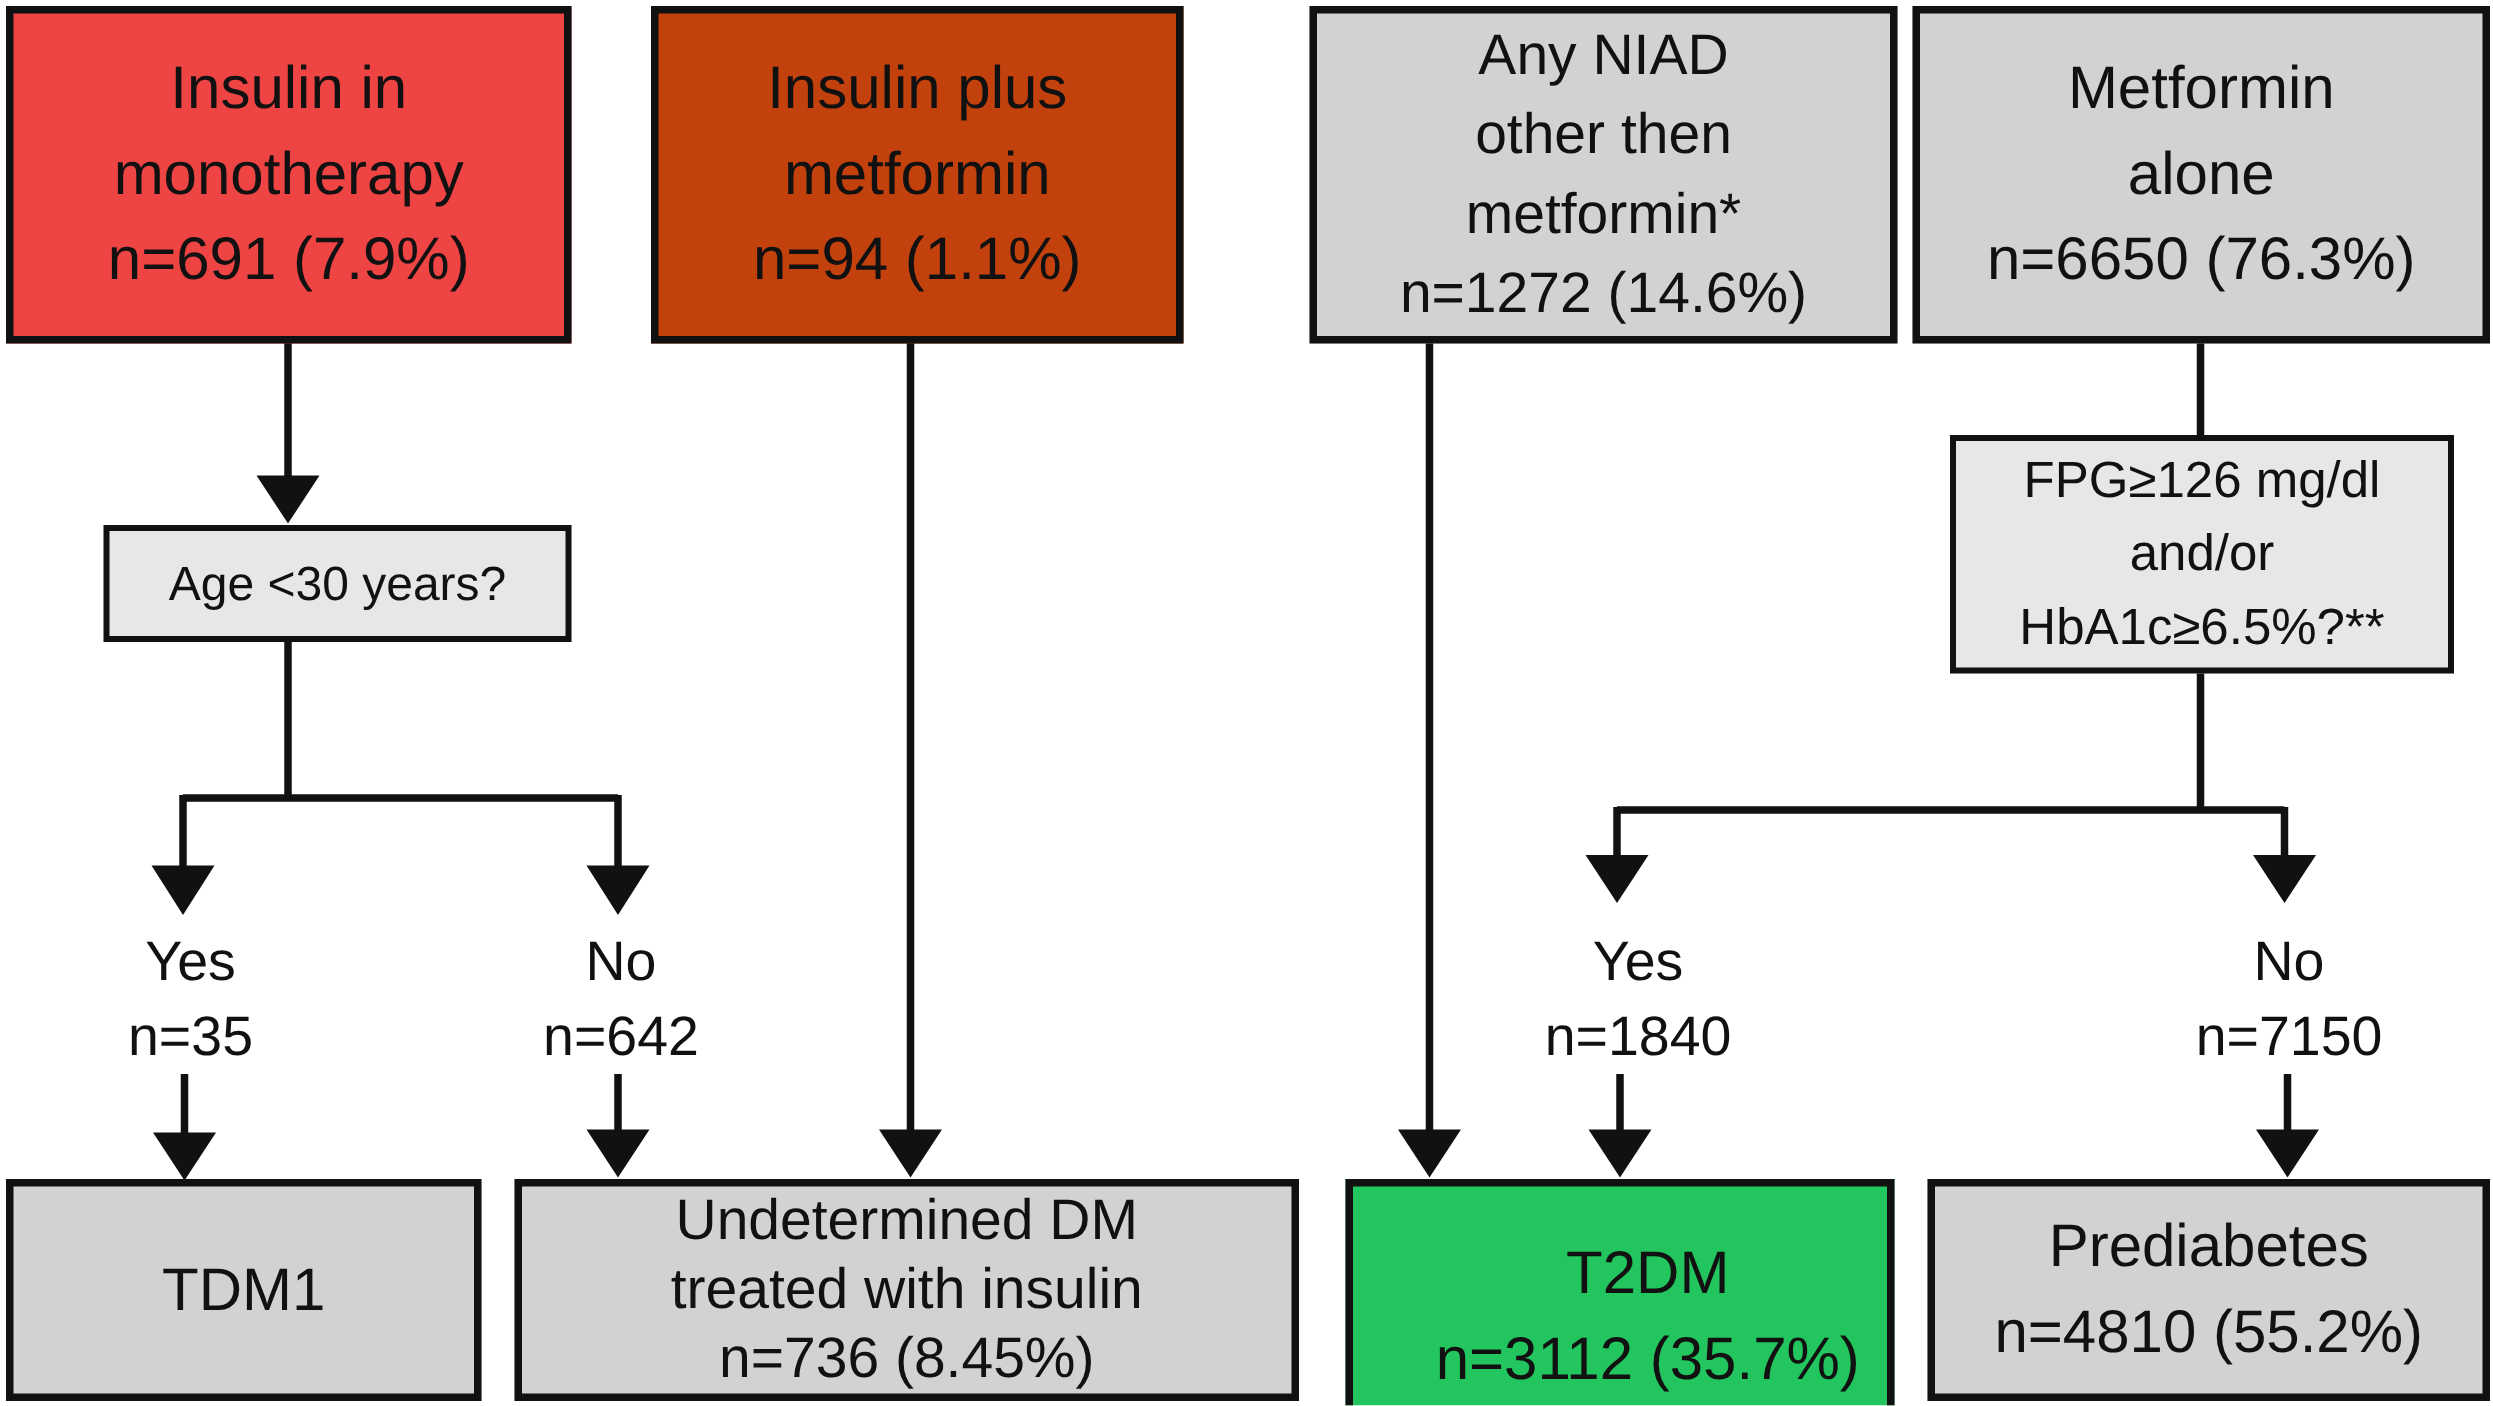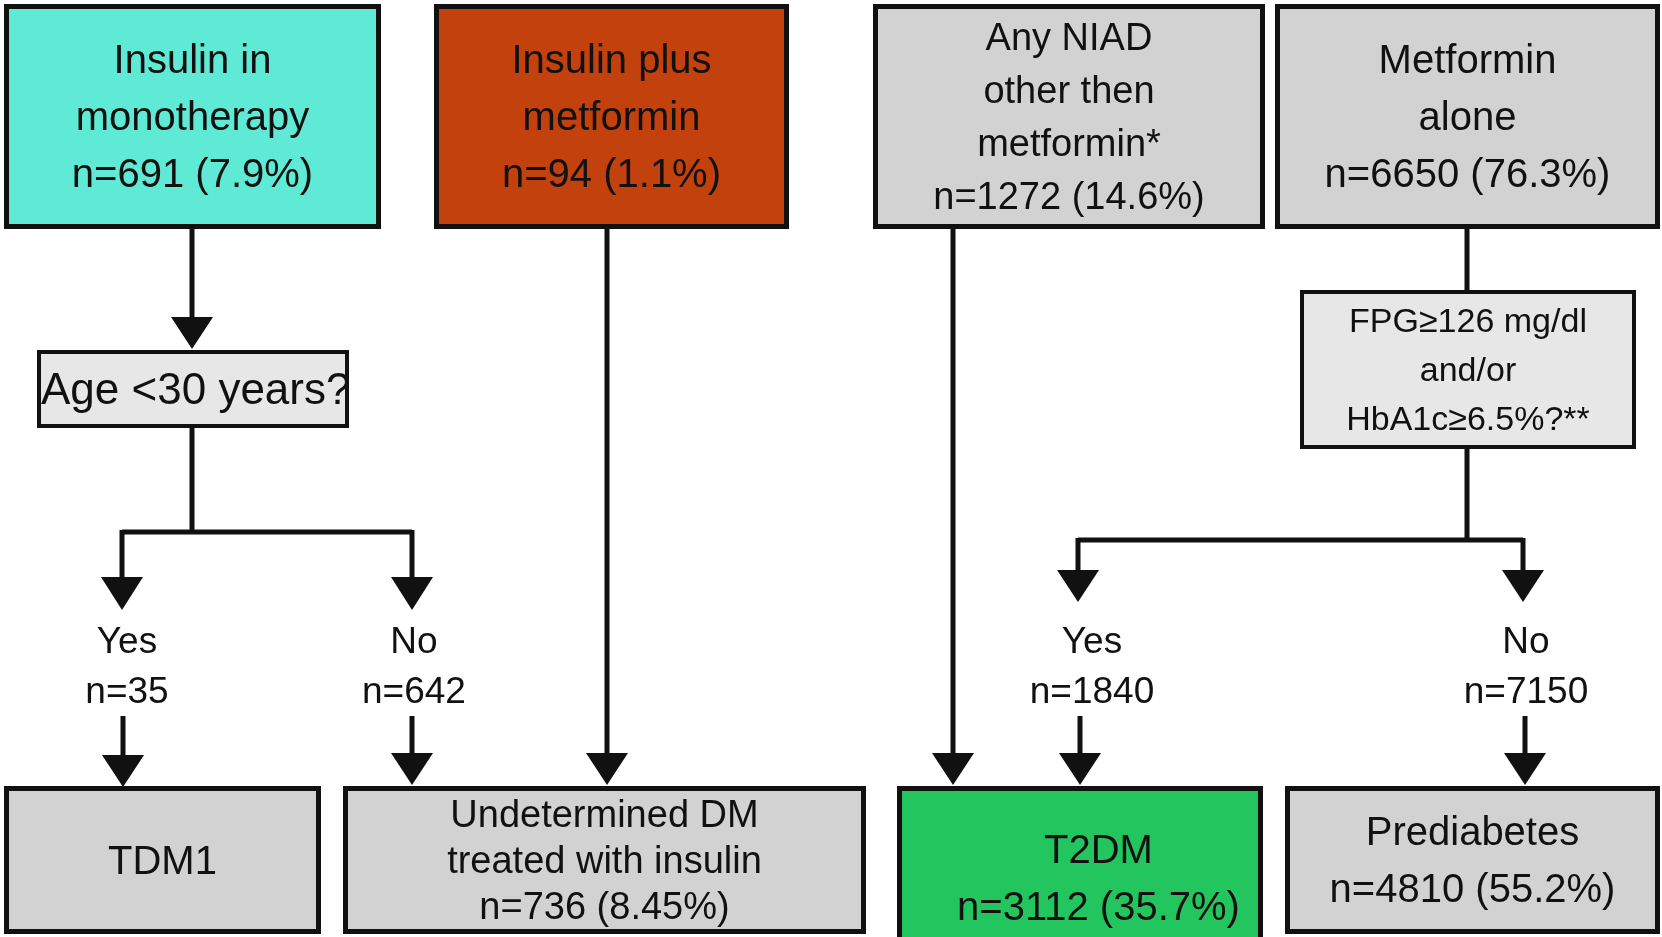--- a/index.html
+++ b/index.html
@@ -14,21 +14,21 @@
     position:absolute;box-sizing:border-box;z-index:1;
     background:#d2d2d2;border:5px solid #111;
     display:flex;flex-direction:column;justify-content:center;align-items:center;
     text-align:center;
   }
   .node .ln{width:100%;white-space:nowrap;}
   .decision{background:#e7e7e7;border-width:4px;}
   .fs40{font-size:40px;line-height:57px;}
   .fs38{font-size:38px;line-height:53px;margin-left:35px;}
   .fs38t{font-size:38px;line-height:46px;}
-  .fs36{font-size:44px;line-height:44px;}
+  .fs36{font-size:32px;line-height:44px;margin-left:32px;}
   .fs34{font-size:34px;line-height:49px;}
   .branch{
     position:absolute;z-index:1;text-align:center;
     font-size:37px;line-height:50px;
   }
   .branch .ln{white-space:nowrap;}
 </style>
 </head>
 <body>
 
@@ -83,21 +83,21 @@
     <g>
       <path d="M1080 716 V754"></path>
         <polygon points="1059,753 1101,753 1080,785"></polygon>
     </g>
     <g>
       <path d="M1525 716 V754"></path>
         <polygon points="1504,753 1546,753 1525,785"></polygon>
     </g>
   </svg>
 
-  <div class="node fs40" style="left: 4px; top: 4px; width: 377px; height: 225px; background: #5eead4; border-color: rgb(17, 17, 17);">
+  <div class="node fs40" style="left: 4px; top: 4px; width: 377px; height: 225px; background: #ef4444; border-color: rgb(17, 17, 17);">
     <div class="ln">Insulin in</div>
     <div class="ln">monotherapy</div>
     <div class="ln">n=691 (7.9%)</div>
   </div>
 
   <div class="node fs40" style="left: 434px; top: 4px; width: 355px; height: 225px; background: #c2410c; border-color: rgb(17, 17, 17);">
     <div class="ln">Insulin plus</div>
     <div class="ln">metformin</div>
     <div class="ln">n=94 (1.1%)</div>
   </div>

